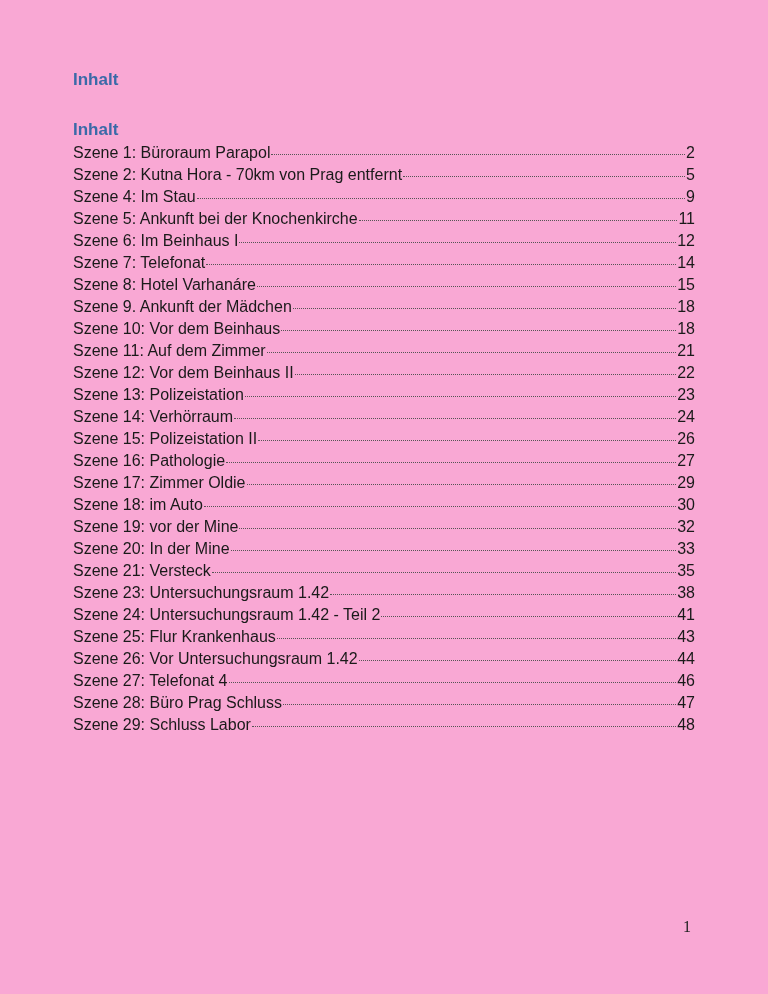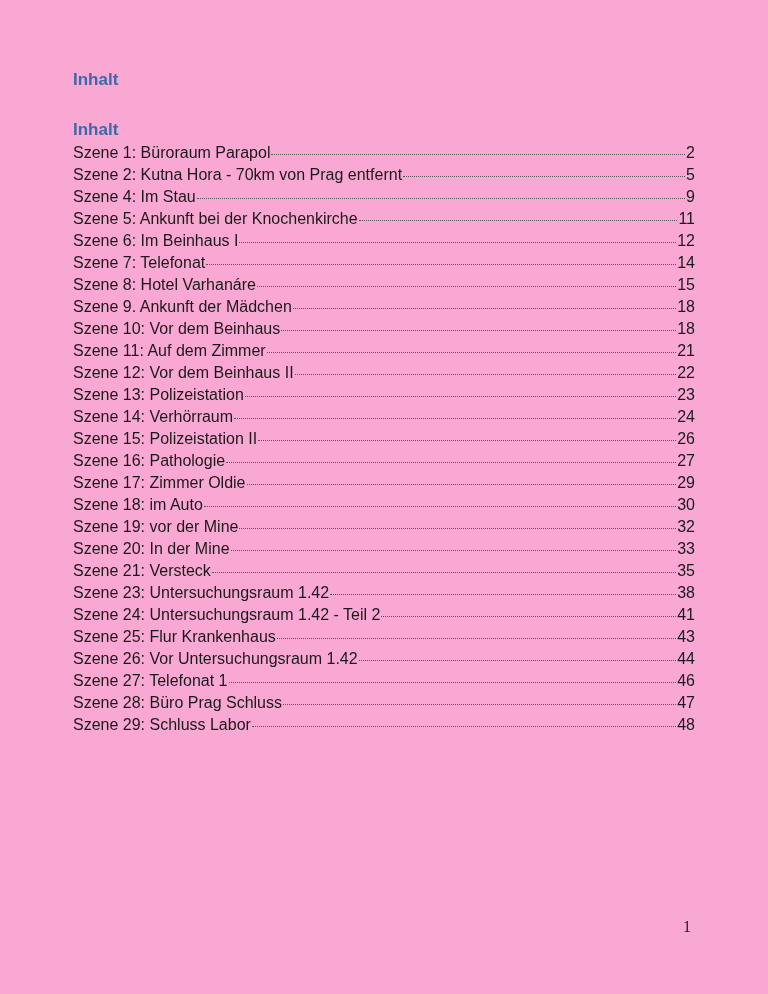--- a/index.html
+++ b/index.html
@@ -151,21 +151,21 @@
         <span class="toc-title">Szene 25: Flur Krankenhaus</span>
         <span class="toc-leader"></span>
         <span class="toc-page">43</span>
       </li>
       <li class="toc-entry">
         <span class="toc-title">Szene 26: Vor Untersuchungsraum 1.42</span>
         <span class="toc-leader"></span>
         <span class="toc-page">44</span>
       </li>
       <li class="toc-entry">
-        <span class="toc-title">Szene 27: Telefonat 1</span>
+        <span class="toc-title">Szene 27: Telefonat 4</span>
         <span class="toc-leader"></span>
         <span class="toc-page">46</span>
       </li>
       <li class="toc-entry">
         <span class="toc-title">Szene 28: Büro Prag Schluss</span>
         <span class="toc-leader"></span>
         <span class="toc-page">47</span>
       </li>
       <li class="toc-entry">
         <span class="toc-title">Szene 29: Schluss Labor</span>

